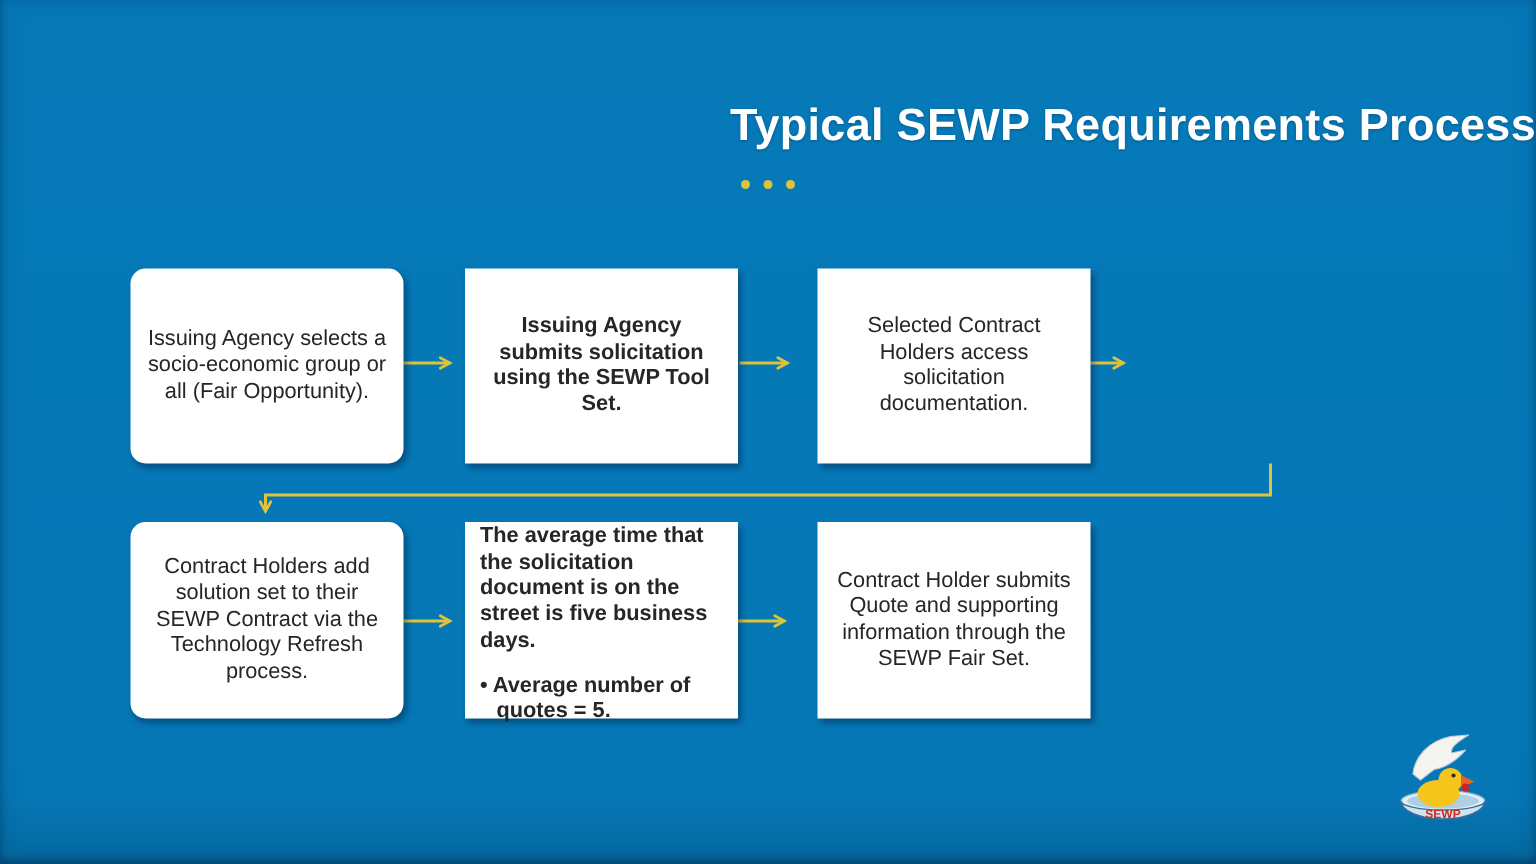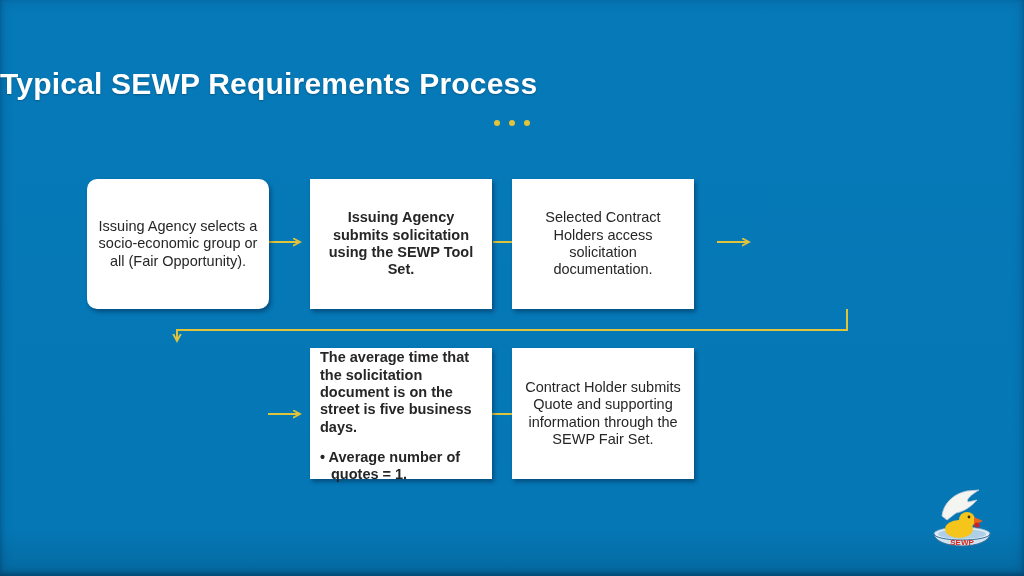--- a/index.html
+++ b/index.html
@@ -8,42 +8,42 @@
     font-family:"Liberation Sans", sans-serif;
     overflow:hidden;
   }
   .slide {
     position:relative; width:1024px; height:576px;
     background:linear-gradient(180deg, #0679B8 0%, #0577B5 92%, #05699F 100%);
     box-shadow: inset 0 0 14px rgba(0,30,60,0.18), inset 0 -3px 5px rgba(0,25,55,0.35);
   }
   .title {
     position:absolute; top:67px; left:0; right:0;
-    margin:0; text-align:left;
+    margin:0; text-align:right;
     font-size:30px; font-weight:700; color:#FFFFFF;
     letter-spacing:0.2px;
     text-shadow:0 1px 2px rgba(0,0,0,0.25);
   }
   .dots {
     position:absolute; top:120px; left:0; right:0;
     display:flex; justify-content:center; gap:9px;
   }
   .dot { width:6px; height:6px; border-radius:50%; background:#DFC33B; }
   .connectors { position:absolute; top:0; left:0; pointer-events:none; }
   .box {
     position:absolute; width:182px;
     background:#FFFFFF;
     box-shadow:2px 3px 4px rgba(0,20,50,0.40);
     color:#262626; font-size:14.5px; line-height:1.2;
     display:flex; align-items:center; justify-content:center;
     text-align:center; padding:8px 10px; box-sizing:border-box;
   }
   .r1 { top:179px; height:130px; }
   .r2 { top:348px; height:131px; }
-  .c1 { left:87px;border-radius:10px; } .c2 { left:310px;font-weight:bold; } .c3 { left:512px; } .c4 { left:756px; }
+  .c1 { left:87px;border-radius:10px; } .c2 { left:310px;font-weight:bold; } .c3 { left:545px; } .c4 { left:756px; }
   .box.left-align {
     text-align:left; align-items:flex-start; justify-content:center;
     flex-direction:column; gap:13px; padding-top:14px;
   }
   .box p { margin:0; }
   .bullet { padding-left:11px; text-indent:-11px; }
   .logo { position:absolute; left:926px; top:484px; }
 </style>
 </head>
 <body>
@@ -77,23 +77,26 @@
   <div class="box r1 c1">
     <span>Issuing Agency selects a socio-economic group or all (Fair Opportunity).</span>
   </div>
   <div class="box r1 c2">
     <span>Issuing Agency submits solicitation using the SEWP Tool Set.</span>
   </div>
   <div class="box r1 c3">
     <span>Selected Contract Holders access solicitation documentation.</span>
   </div>
 
+  <div class="box r2 c1">
+    <span>Contract Holders add solution set to their SEWP Contract via the Technology Refresh process.</span>
+  </div>
   <div class="box r2 c2 left-align">
     <p>The average time that the solicitation document is on the street is five business days.</p>
-    <p class="bullet">• Average number of quotes = 1.</p>
+    <p class="bullet">• Average number of quotes = 5.</p>
   </div>
   <div class="box r2 c3">
     <span>Contract Holder submits Quote and supporting information through the SEWP Fair Set.</span>
   </div>
 
   <svg class="logo" width="72" height="72" viewBox="0 0 72 72">
 
     <path d="M16 32 C17 21 26 10 41 7 L53 6 C45 11 40 15 42 18 L51 16 C44 24 36 28 30 29 L21 36 Z" fill="#F4F4F1" stroke="#C5CCD6" stroke-width="0.8" stroke-linejoin="round"></path>
 
     <ellipse cx="36" cy="50" rx="28" ry="7" fill="#DDEDF9" stroke="#7FA8C4" stroke-width="0.8"></ellipse>

